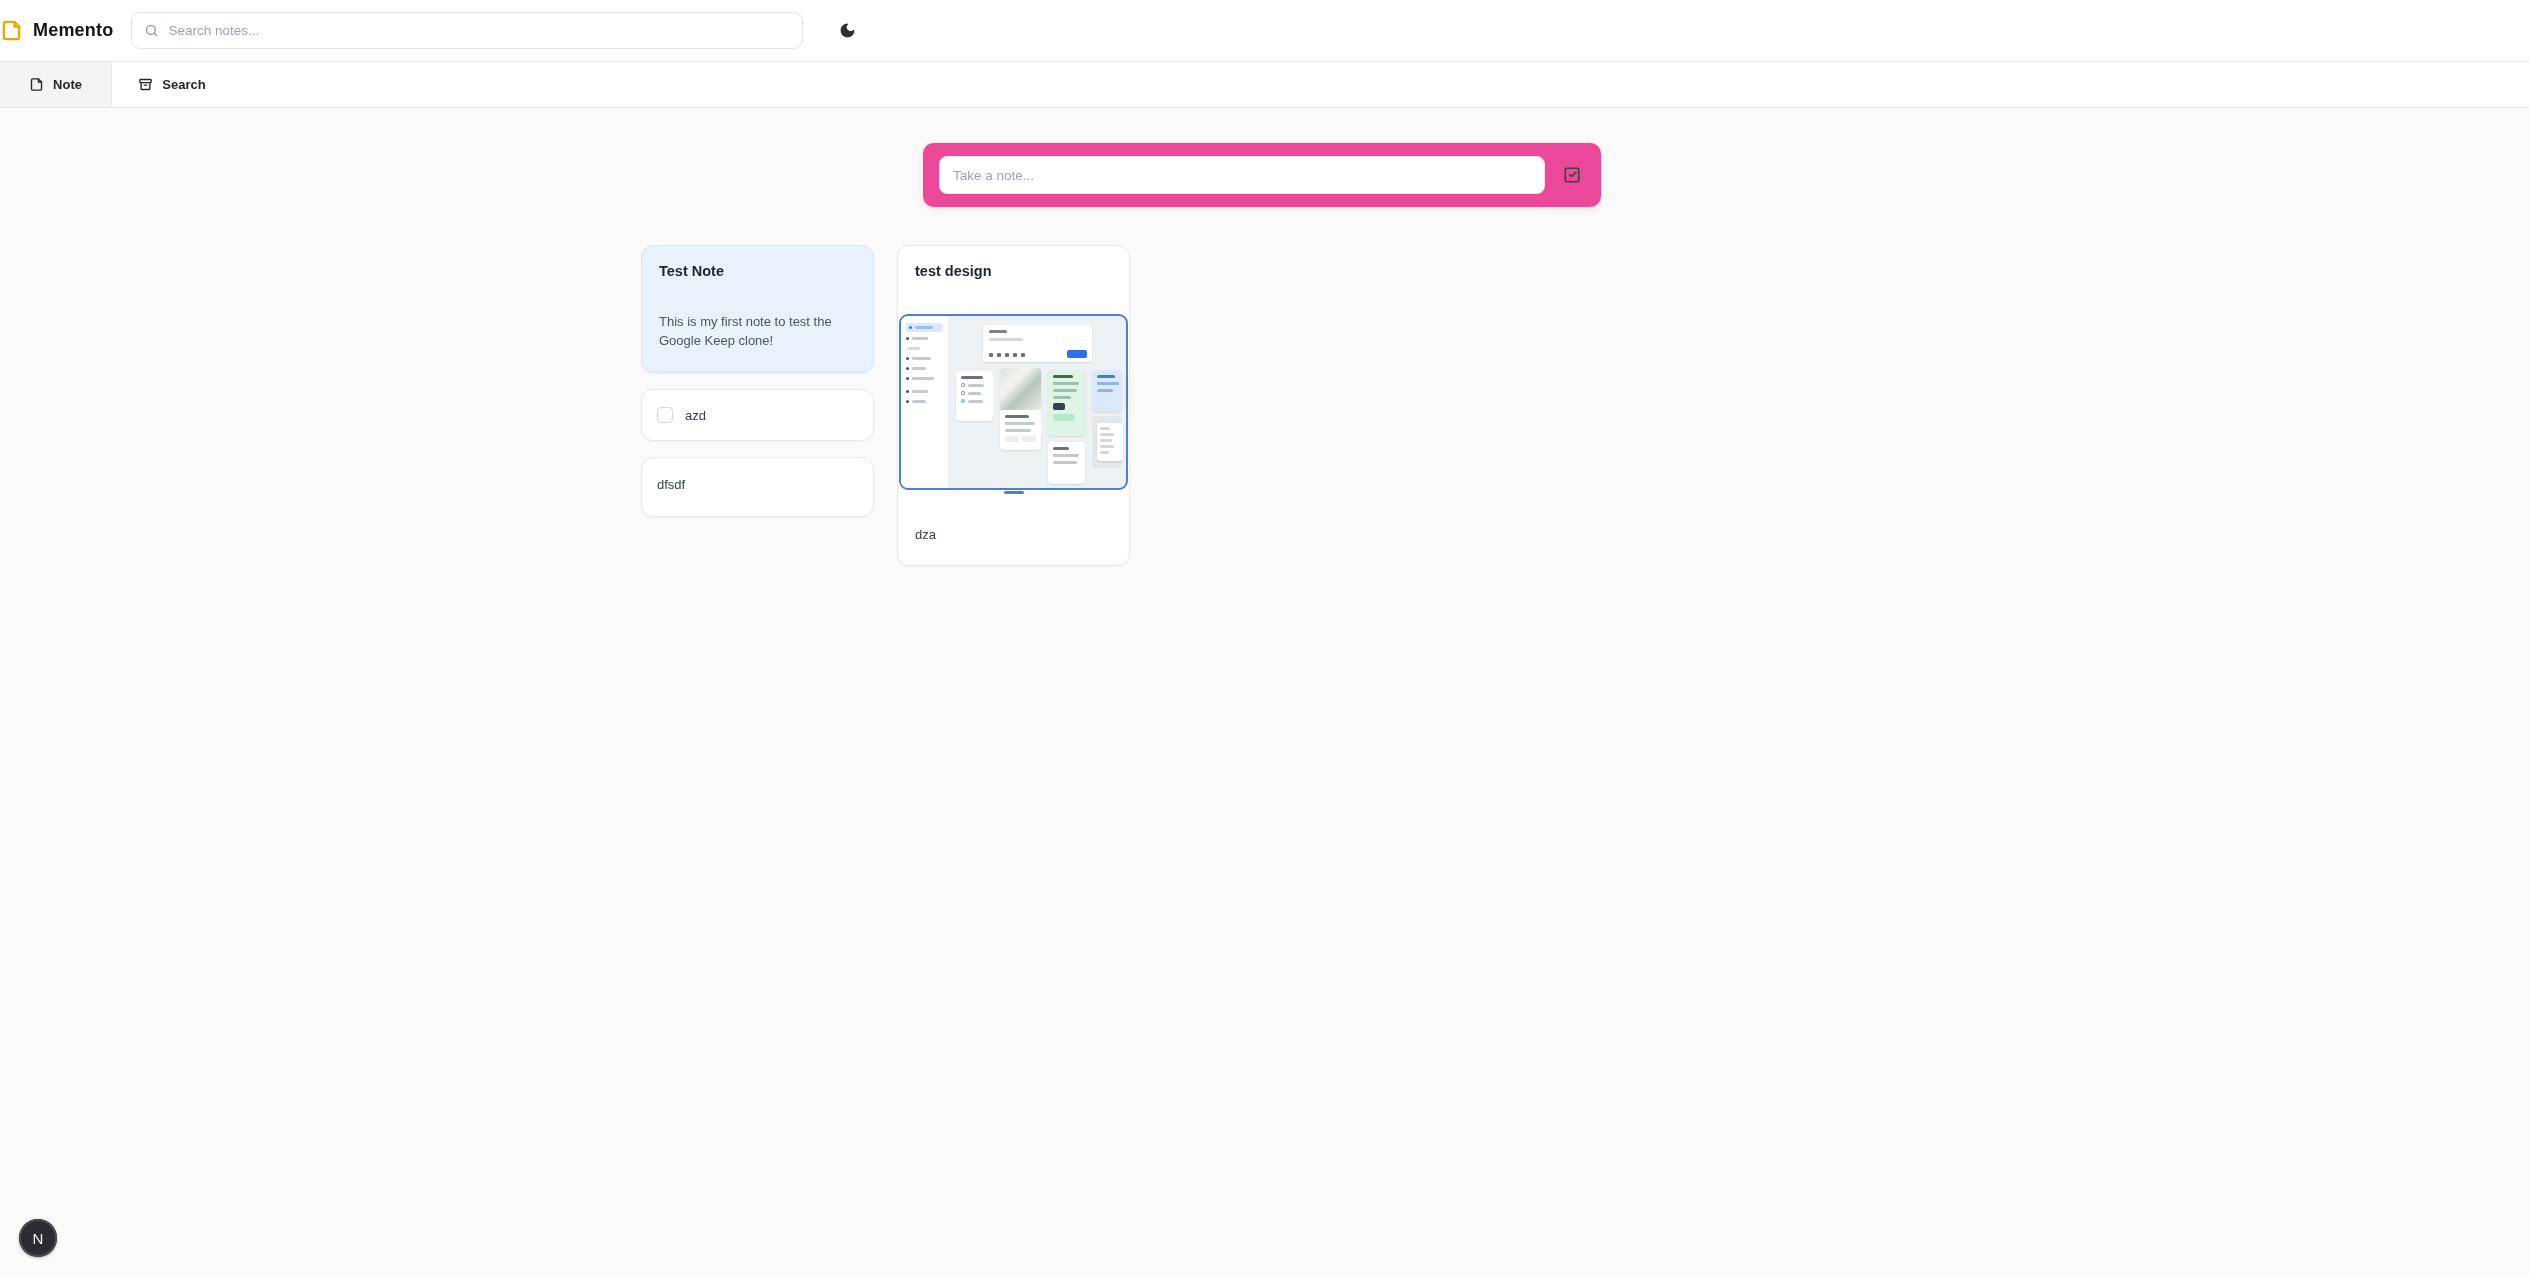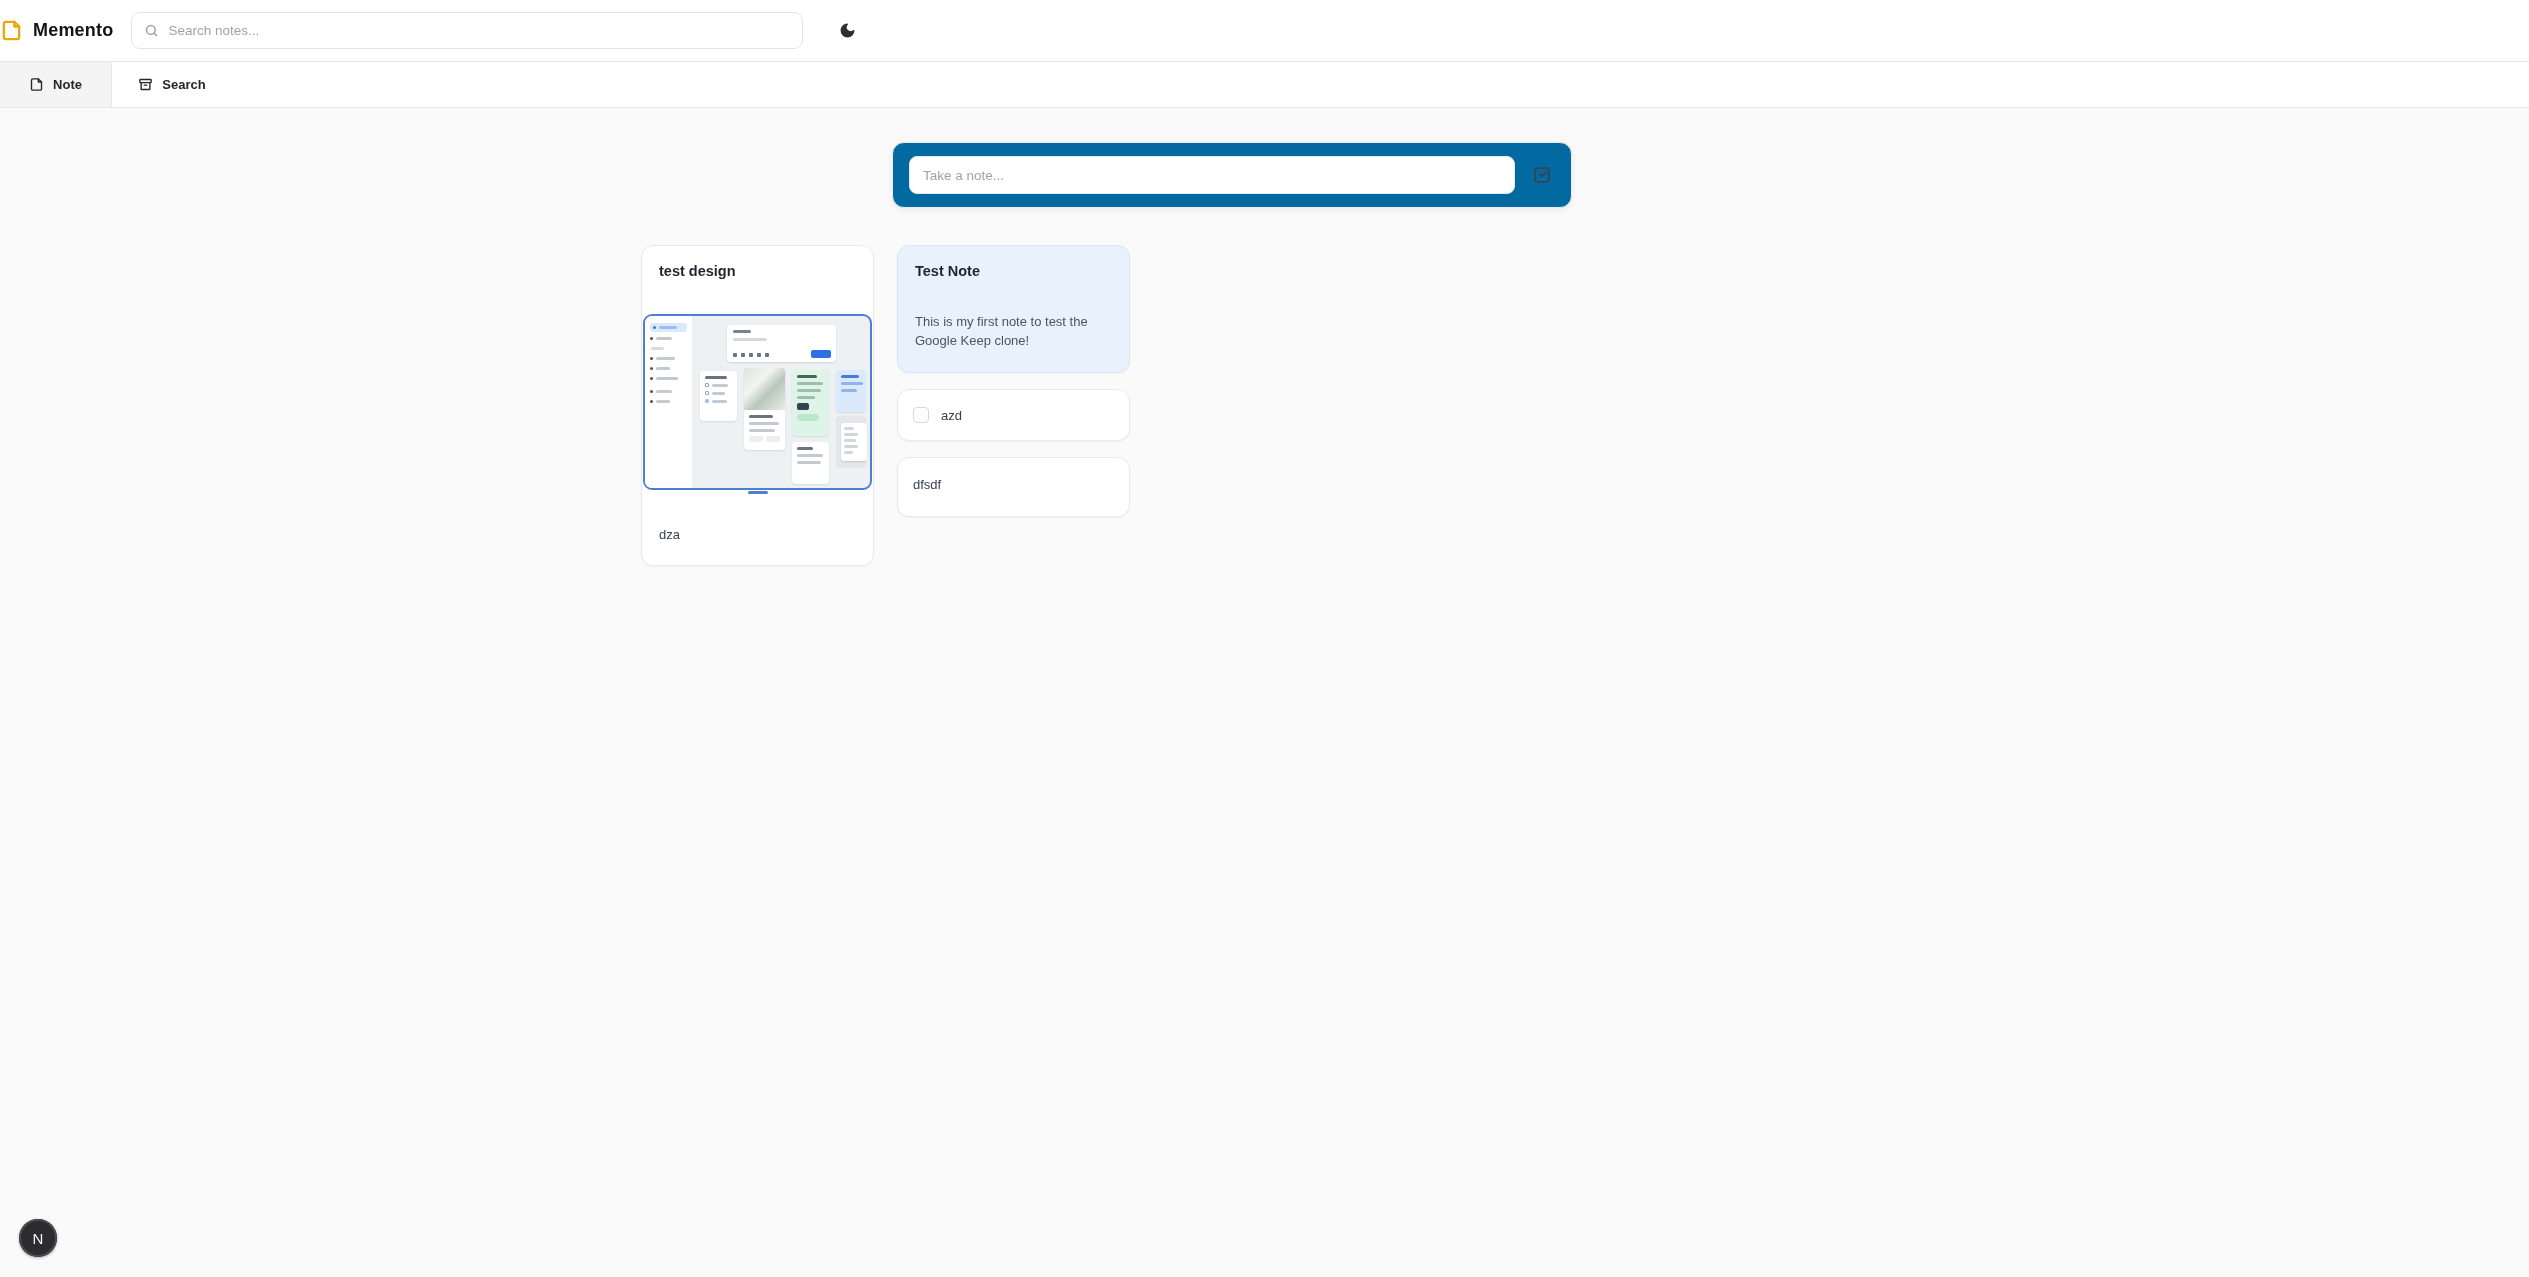--- a/index.html
+++ b/index.html
@@ -34,22 +34,22 @@
   .tab {
     display:flex; align-items:center; justify-content:center; gap:9px;
     font-size:13px; font-weight:600; color:#27272a; cursor:pointer; background:transparent; border:none;
     font-family:inherit;
   }
   .tab.active { background:#f4f4f5; border-right:1px solid #e7e7e9; }
   .tab-notes { width:112px; }
   .tab-archive { width:120px; }
   
   .composer {
-    position:absolute; left:892px; top:142px; width:680px; height:66px;
-    background:#0369a1; border:1px solid #ececee; border-radius:12px;
+    position:absolute; left:922px; top:142px; width:680px; height:66px;
+    background:#ec4899; border:1px solid #ececee; border-radius:12px;
     box-shadow:0 2px 6px rgba(0,0,0,.07); display:flex; align-items:center;
     padding:0 18px 0 16px; gap:16px;
   }
   .composer input {
     flex:1; height:38px; border:1px solid #e5e7eb; border-radius:8px;
     padding:0 13px; font-size:13.5px; outline:none; font-family:inherit; color:#3f3f46;
   }
   .composer input::placeholder { color:#9ca3af; }
   .composer .list-btn { border:none; background:transparent; cursor:pointer; display:flex; padding:2px; }
   
@@ -179,20 +179,37 @@
           <path d="m9 11.5 2.5 2.5L17 8.5"></path>
       </svg>
     </span>
   </button>
 </div>
 
 <main class="grid">
 
   <div class="col">
 
+    <div class="card card-blue">
+      <div class="note-title">Test Note</div>
+      <div class="note-body">This is my first note to test the Google Keep clone!</div>
+    </div>
+
+    <div class="card card-check">
+      <span class="checkbox"></span>
+      <span class="check-label">azd</span>
+    </div>
+
+    <div class="card card-plain">
+      <div class="note-body" style="color:#374151">dfsdf</div>
+    </div>
+  </div>
+
+  <div class="col">
+
     <div class="card card-img-note">
       <div class="note-title">test design</div>
       <div class="thumb">
         <div class="t-side">
           <div class="t-nav-active">
               <span class="t-dot"></span>
               <span class="t-bar"></span>
             </div>
           <div class="t-row">
               <span class="t-dot"></span>
@@ -285,34 +302,17 @@
               <div class="t-bar" style="width:9px"></div>
             </div>
           </div>
         </div>
       </div>
       <div class="thumb-dash"></div>
       <div class="caption" style="margin-top:33px">dza</div>
     </div>
   </div>
 
-  <div class="col">
-
-    <div class="card card-blue">
-      <div class="note-title">Test Note</div>
-      <div class="note-body">This is my first note to test the Google Keep clone!</div>
-    </div>
-
-    <div class="card card-check">
-      <span class="checkbox"></span>
-      <span class="check-label">azd</span>
-    </div>
-
-    <div class="card card-plain">
-      <div class="note-body" style="color:#374151">dfsdf</div>
-    </div>
-  </div>
-
 </main>
 
 <div class="avatar">
   <span>N</span>
 </div>
 
 </body></html>

